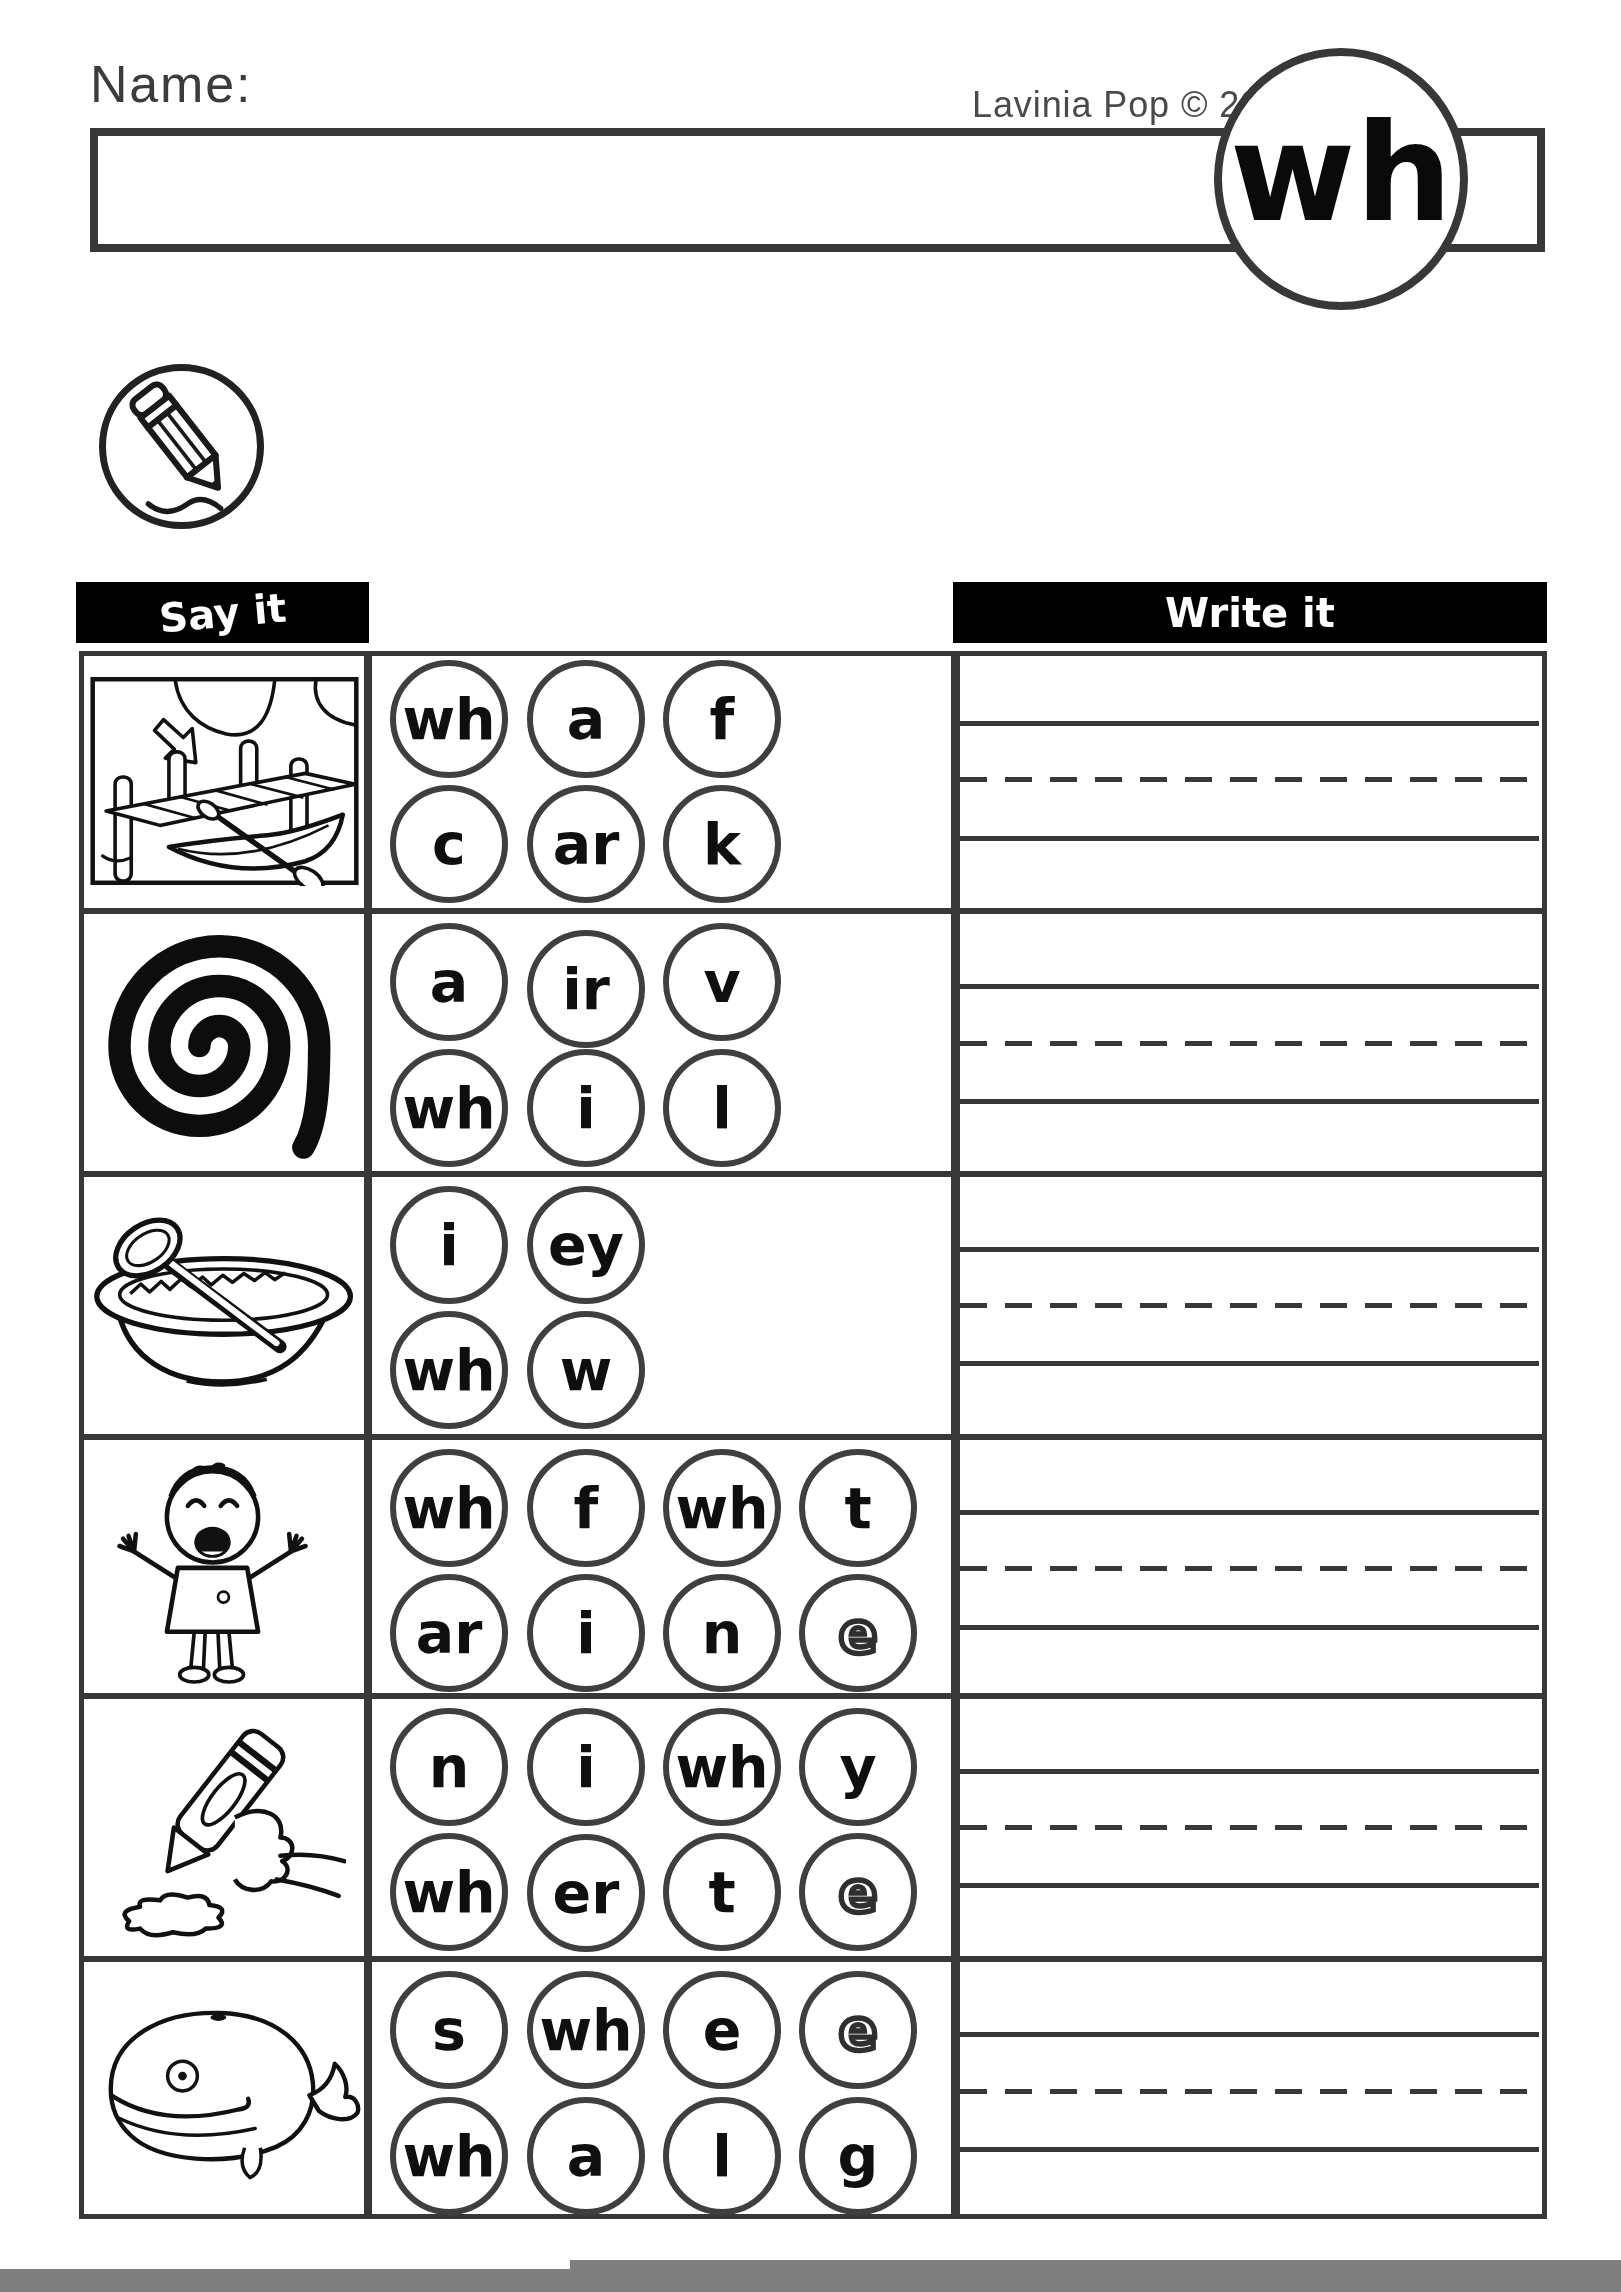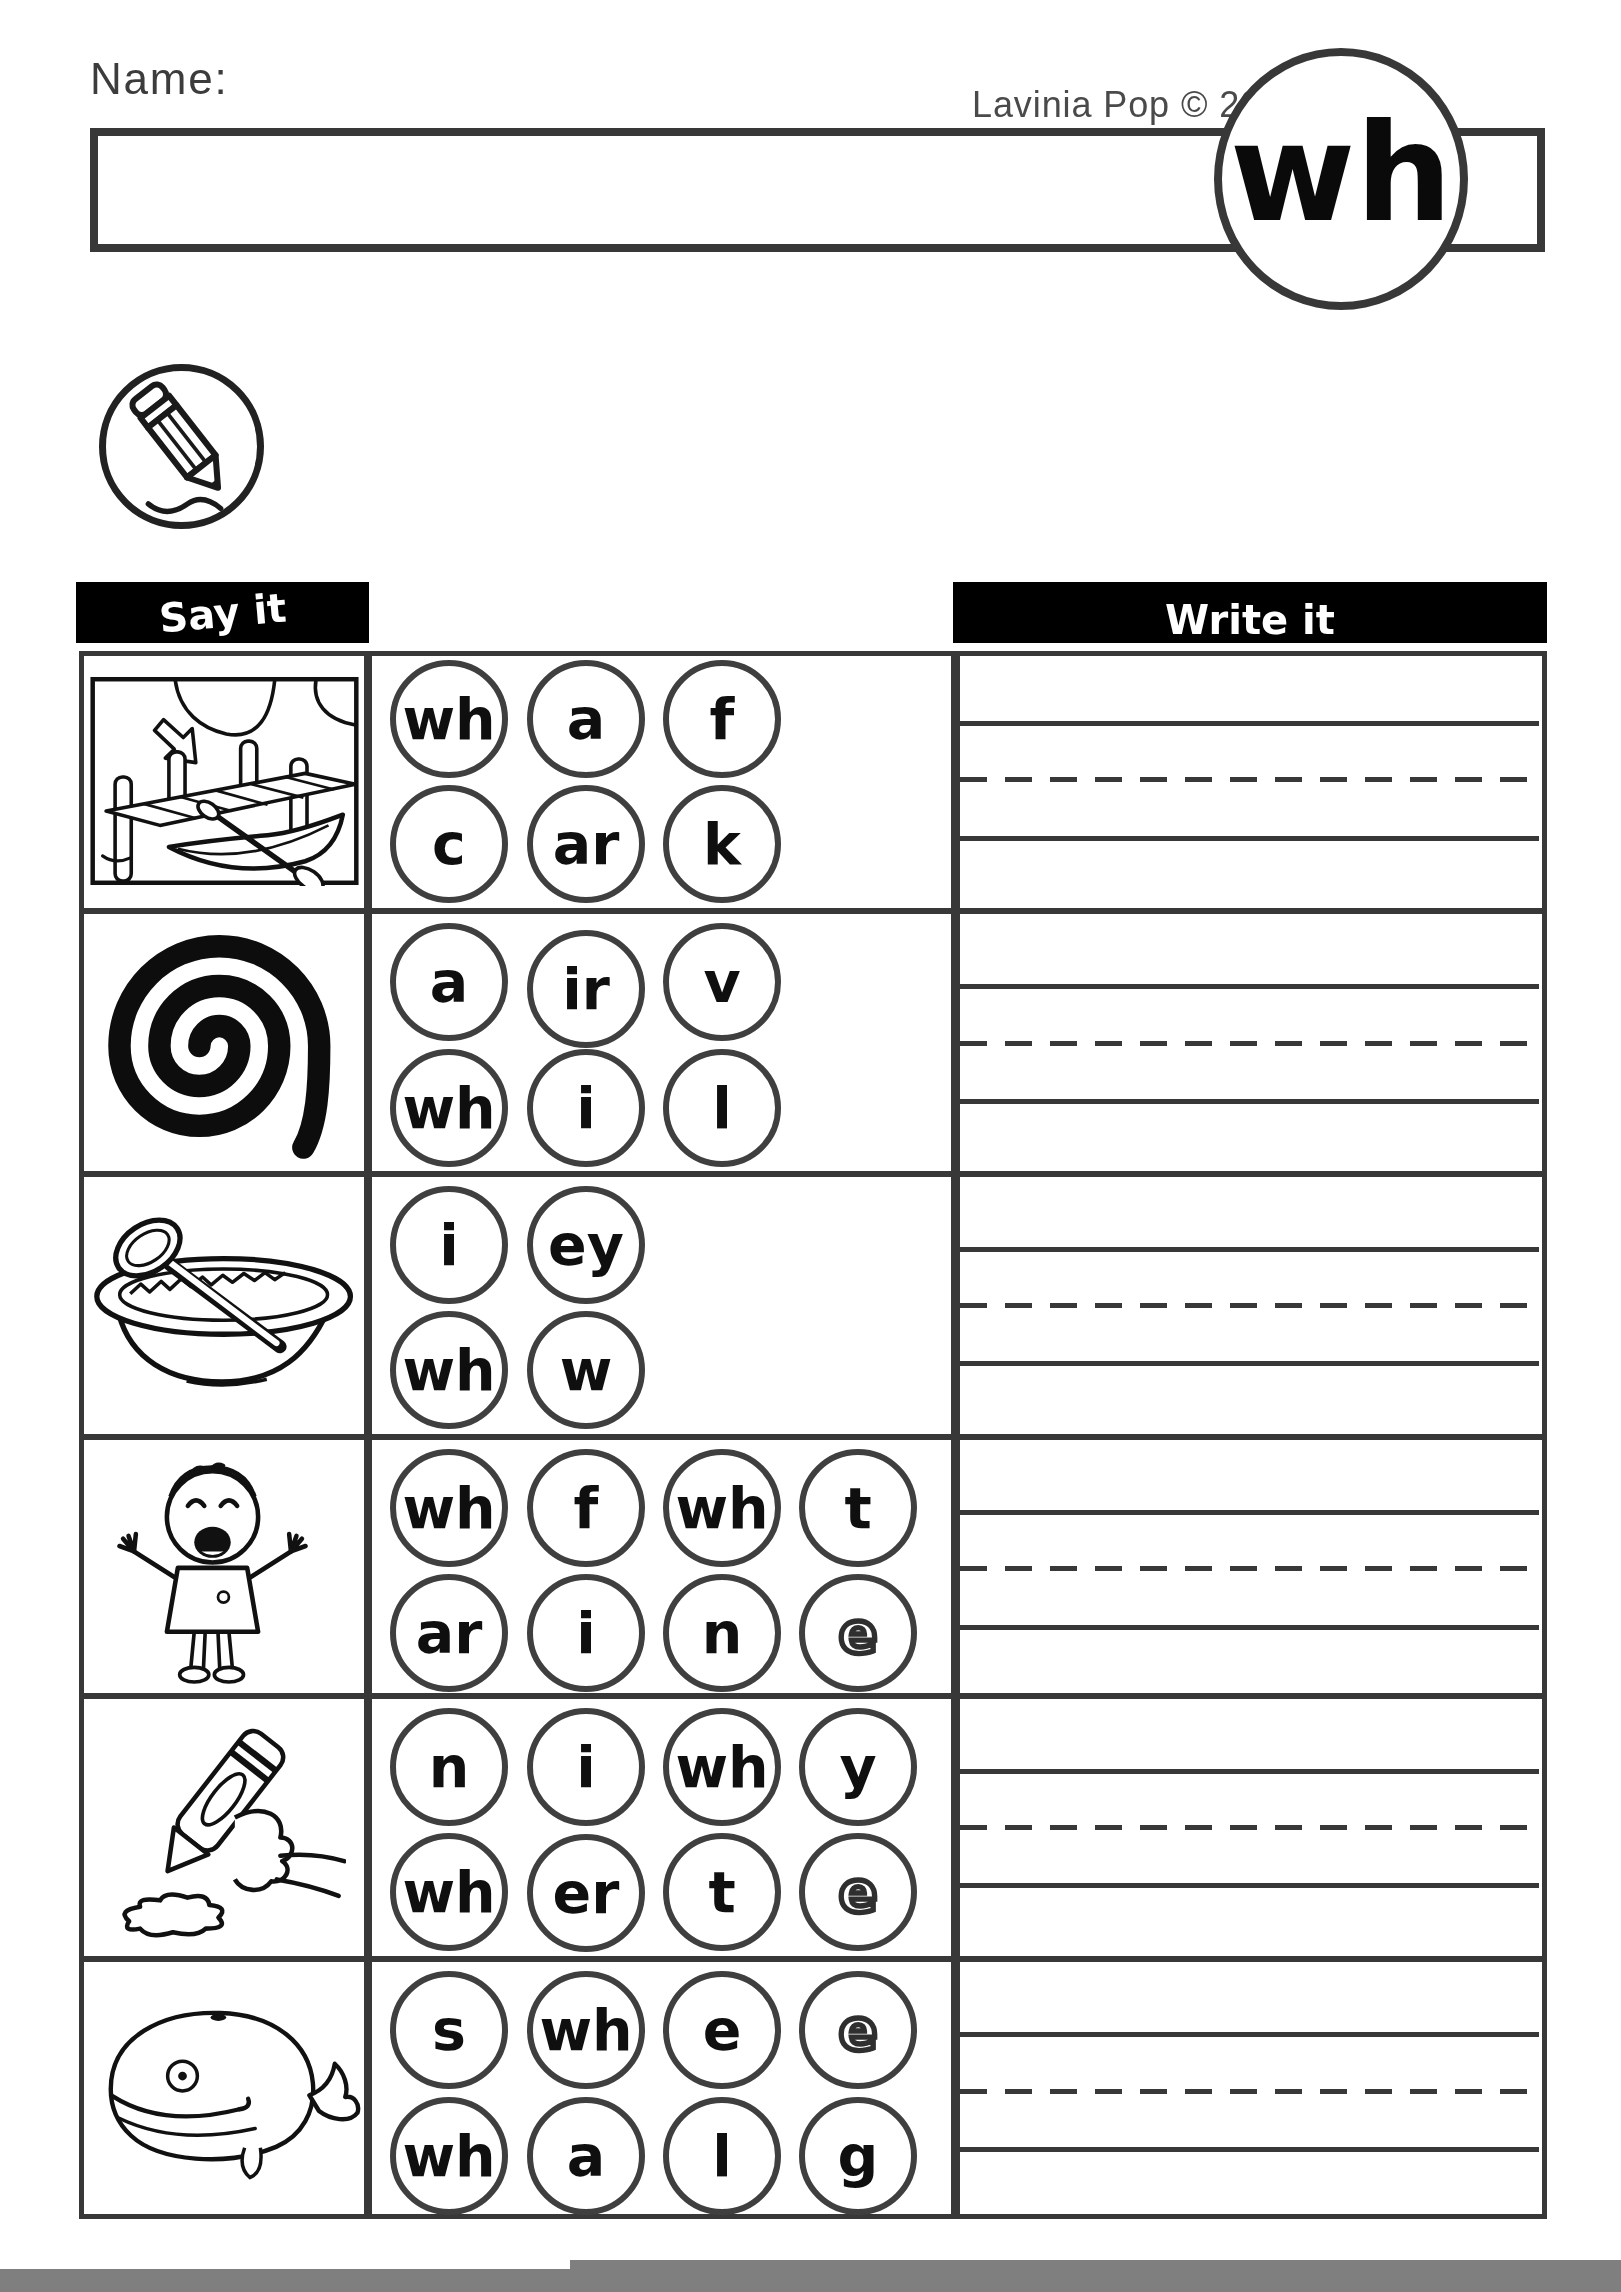--- a/index.html
+++ b/index.html
@@ -4,21 +4,21 @@
 <style>
   * { margin:0; padding:0; box-sizing:border-box; }
   html,body { background:#ffffff; }
   .sheet {
     position:relative; width:1622px; height:2293px; background:#ffffff;
     font-family:"Liberation Sans", sans-serif; overflow:hidden;
   }
   .abs { position:absolute; }
 
   
-  .name-label { left:90px; top:54px; font-size:44px; font-weight:300; color:#3c3c3c; letter-spacing:1.8px;text-align:right; }
+  .name-label { left:90px; top:54px; font-size:52px; font-weight:300; color:#3c3c3c; letter-spacing:1.8px;text-align:right; }
   .credit { left:972px; top:84px; font-size:36px; font-weight:300; color:#4a4a4a; letter-spacing:0.9px; }
   .name-box { left:90px; top:128px; width:1455px; height:124px; border:8px solid #383838; background:#fff; z-index:1; }
   .digraph-badge {
     left:1214px; top:48px; width:254px; height:262px; border:8px solid #383838; border-radius:50%;
     background:#fff; z-index:2; display:flex; align-items:center; justify-content:center;
     font-size:136px; font-weight:bold; color:#0a0a0a; font-family:"DejaVu Sans", sans-serif;
     padding-bottom:12.5px;
   }
   .page-title {
     left:0; top:276px; width:1622px; text-align:center; font-size:73px; font-weight:bold;
@@ -27,21 +27,21 @@
   .pencil-badge { left:99px; top:364px; width:165px; height:165px; border:7.2px solid #222; border-radius:50%; background:#fff; }
   .instructions { left:303px; top:392px; width:1214px; font-size:39px; font-weight:300; color:#3f3f3f; line-height:55px; letter-spacing:0.4px; }
 
   
   .col-head {
     top:582px; height:61px; background:#000; color:#fff; display:flex; align-items:center; justify-content:center;
     font-family:"DejaVu Sans", sans-serif; font-weight:bold; font-size:40px;
   }
   .ch1 { left:76px;  width:293px; }
   .ch2 { left:377px; width:568px; }
-  .ch3 { left:953px; width:594px;align-items:flex-end; }
+  .ch3 { left:953px; width:594px; }
   .ch1 span { transform:rotate(-5deg); display:inline-block; }
 
   
   .table-frame { left:79px; top:651px; width:1468px; height:1568px; border:5.4px solid #383838; background:transparent; }
   .vdiv { top:651px; height:1568px; background:#383838; }
   .vd1 { left:364px; width:8px; }
   .vd2 { left:951px; width:9px; }
   .hdiv { left:79px; width:1468px; height:6.3px; background:#383838; }
 
   

